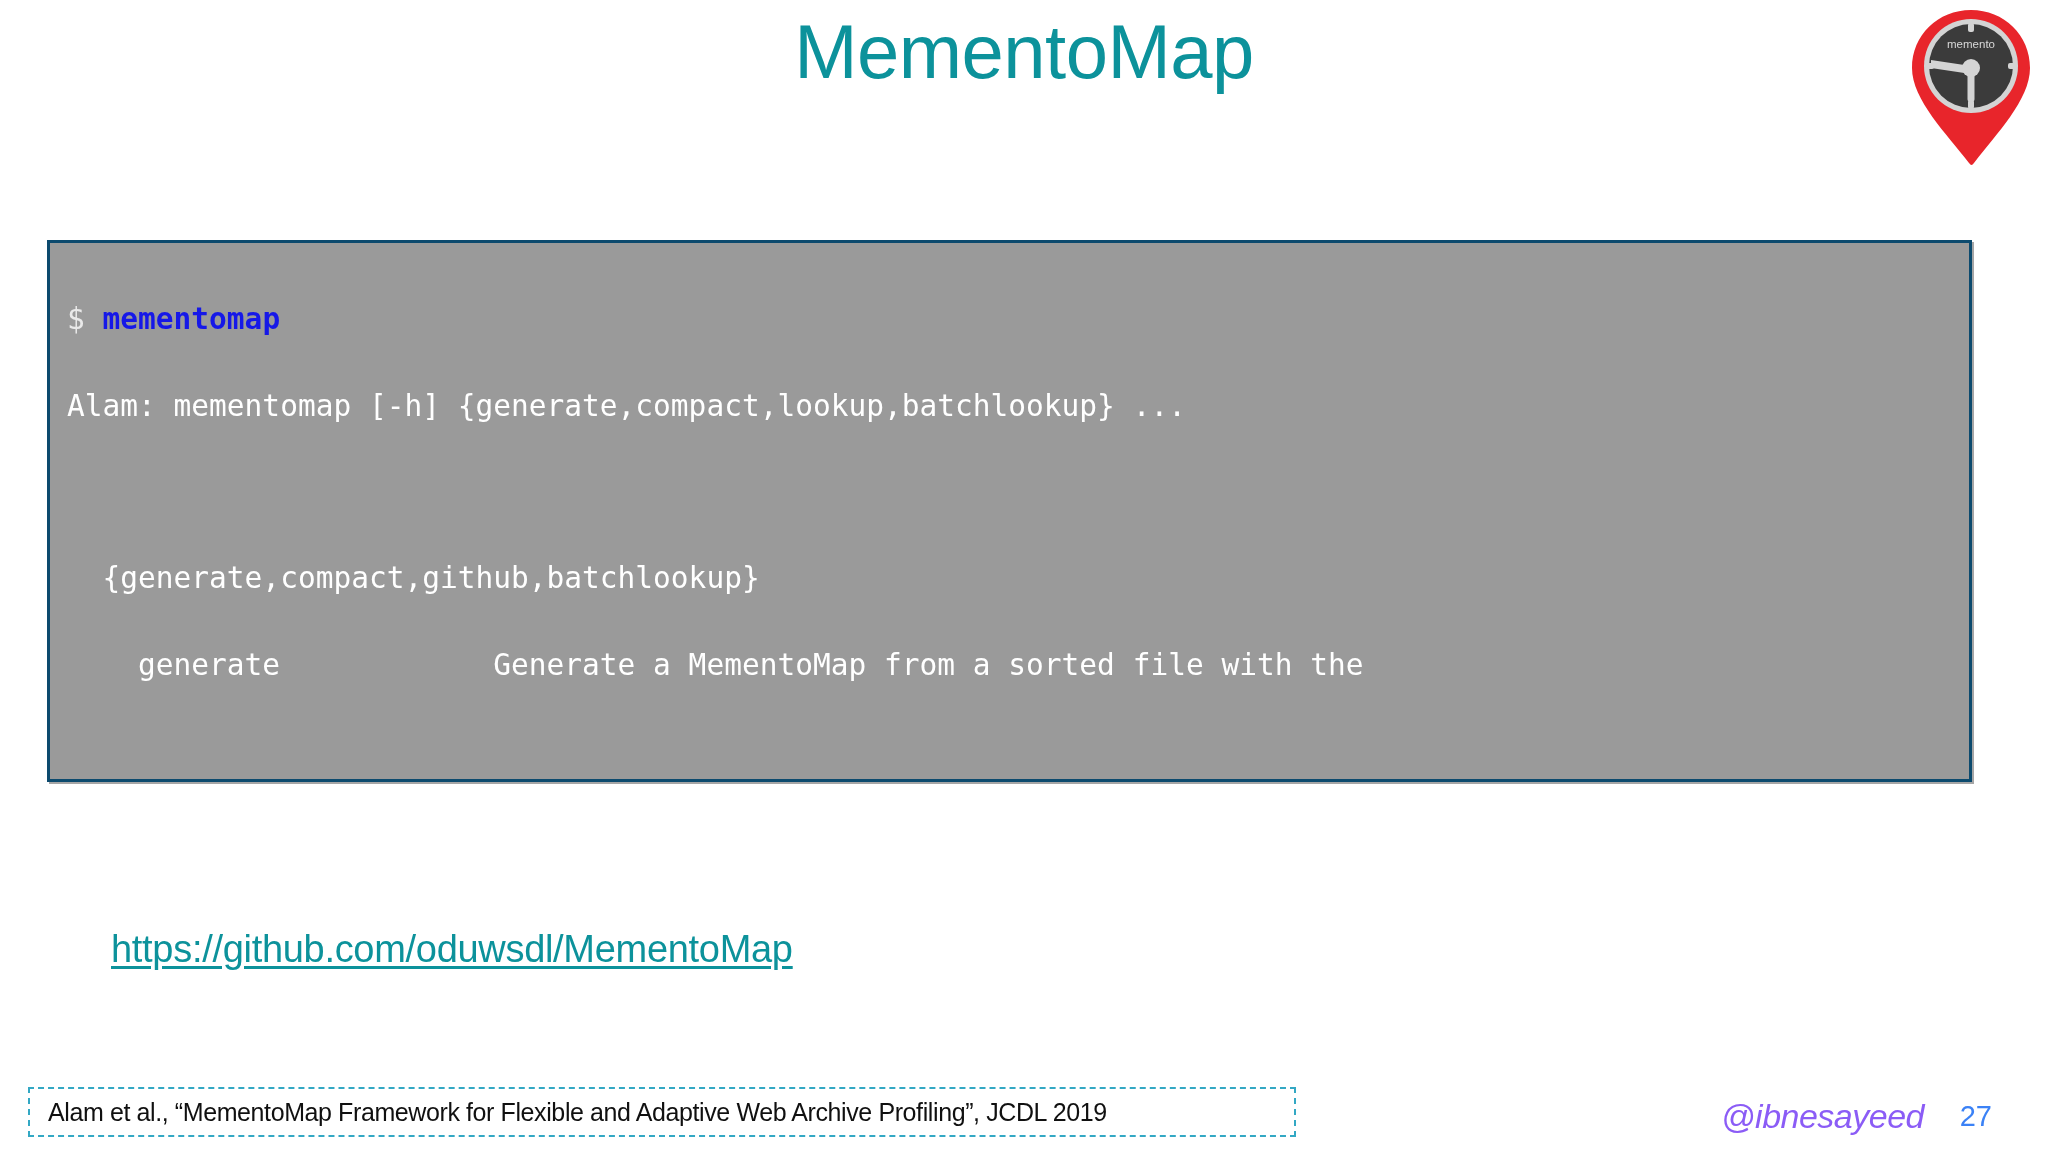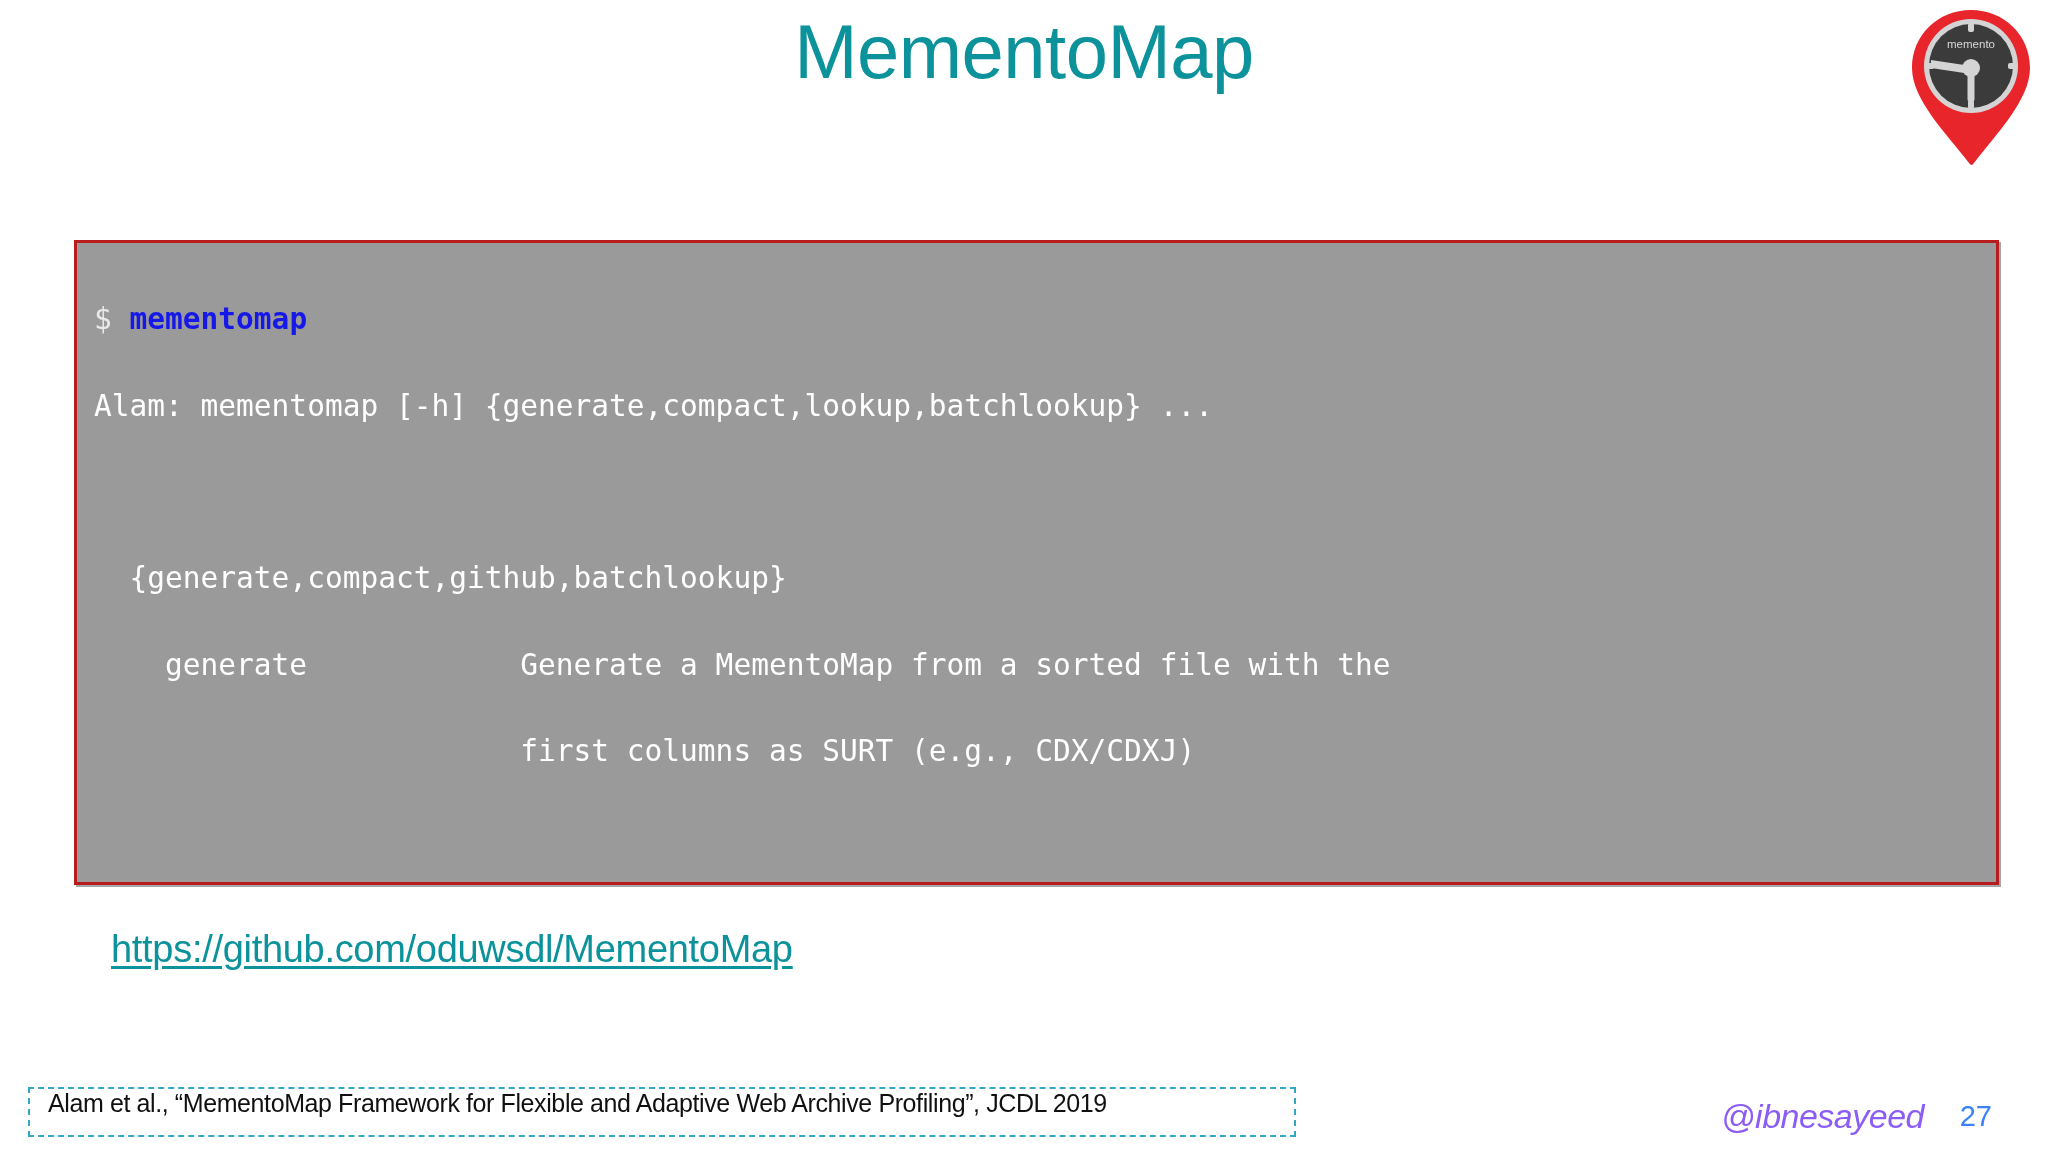--- a/index.html
+++ b/index.html
@@ -42,26 +42,26 @@
   #memento-logo svg { display: block; width: 128px; height: 158px; }
   #memento-logo .pin-label {
     font-family: "Liberation Sans", sans-serif;
     font-size: 11.5px;
     fill: #d8d8d8;
   }
 
   
   #terminal-panel {
     position: absolute;
-    left: 74px;
+    left: 47px;
     top: 240px;
     width: 1925px;
-    height: 645px;
+    height: 542px;
     background: #9a9a9a;
-    border: 3px solid #b91c1c;
+    border: 3px solid #0c4a6e;
     box-sizing: border-box;
     box-shadow: 2px 2px 0 rgba(0,0,0,0.35);
     overflow: hidden;
   }
   #terminal-body {
     position: absolute;
     left: 17px;
     top: 12px;
     right: 0;
     font-family: "DejaVu Sans Mono", "Liberation Mono", monospace;
@@ -94,21 +94,21 @@
   
   #citation-box {
     position: absolute;
     left: 28px;
     top: 1087px;
     width: 1268px;
     height: 50px;
     box-sizing: border-box;
     border: 2px dashed #33a8c4;
     display: flex;
-    align-items: flex-start;
+    align-items: center;
   }
   #citation-text {
     padding-left: 18px;
     font-family: "Liberation Sans", sans-serif;
     font-size: 25px;
     color: #101010;
     white-space: nowrap;
     letter-spacing: -0.4px;
   }
 
@@ -159,21 +159,20 @@
   </svg>
 </div>
 
 <div id="terminal-panel">
   <div id="terminal-body">
 <div class="line"><span class="tok-prompt">$</span><span> </span><span class="tok-cmd">mementomap</span></div>
 <div class="line">Alam: mementomap [-h] {generate,compact,lookup,batchlookup} ...</div>
 <div class="line blank">&nbsp;</div>
 <div class="line">  {generate,compact,github,batchlookup}</div>
 <div class="line">    generate            Generate a MementoMap from a sorted file with the</div>
-<div class="line">                        first columns as SURT (e.g., CDX/CDXJ)</div>
 
 
 
 
 
 
   </div>
 </div>
 
 <a id="github-link" href="#">https://github.com/oduwsdl/MementoMap</a>

